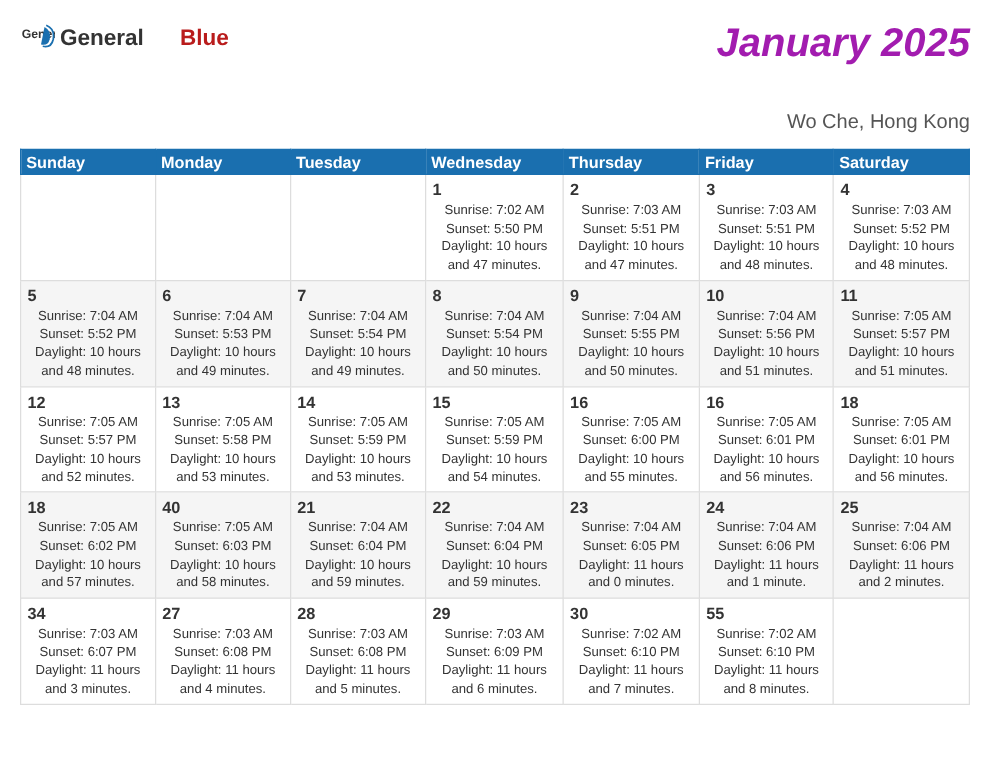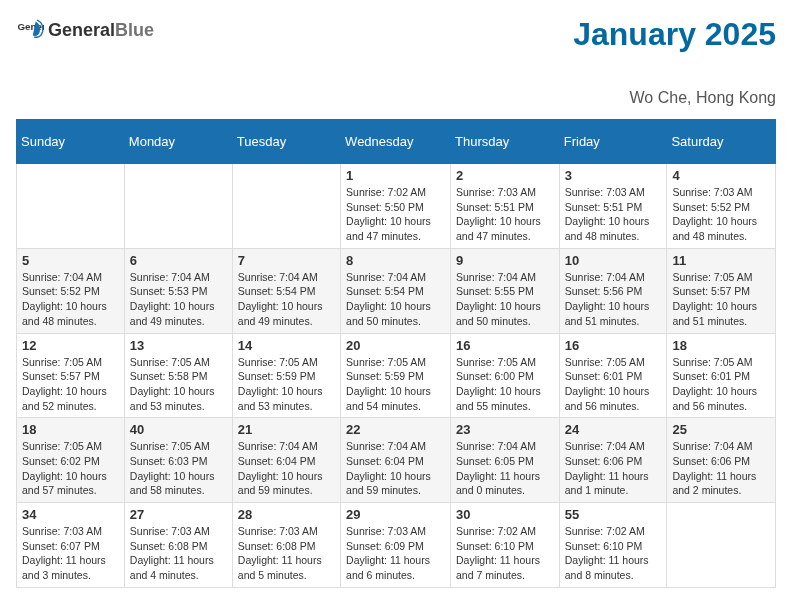--- a/index.html
+++ b/index.html
@@ -22,52 +22,54 @@
       gap: 4px;
     }
     .logo-text-general {
       font-size: 18px;
       font-weight: bold;
       color: #333;
     }
     .logo-text-blue {
       font-size: 18px;
       font-weight: bold;
-      color: #737373;
+      color: #b91c1c;
+      padding-left: 29px;
     }
     .logo-icon {
       width: 28px;
       height: 28px;
     }
     .title-block {
       text-align: right;
     }
     .calendar-title {
       font-size: 32px;
       font-weight: bold;
-      color: #0369a1;
+      color: #a21caf;
+      font-style: italic;
     }
     .calendar-subtitle {
       font-size: 16px;
       color: #555;
       margin-top: 36px;
     }
     table {
       width: 100%;
       border-collapse: collapse;
       border: 1px solid #ccc;
     }
     thead tr {
       background-color: #1a6faf;
       color: #fff;
     }
     thead th {
-      padding: 14px 4px;
+      padding: 2px 4px;
       font-size: 13px;
-      font-weight: normal;
+      font-weight: bold;
       text-align: left;
       border: 1px solid #1a6faf;
     }
     tbody tr {
       border-bottom: 1px solid #ccc;
     }
     td {
       vertical-align: top;
       padding: 4px 5px;
       font-size: 11px;
@@ -82,20 +84,21 @@
     .day-number {
       font-size: 13px;
       font-weight: bold;
       margin-bottom: 2px;
       color: #333;
     }
     .day-info {
       font-size: 10.5px;
       line-height: 1.4;
       color: #333;
+      text-align: center;
     }
     tbody tr:nth-child(odd) td {
       background-color: #fff;
     }
     tbody tr:nth-child(even) td {
       background-color: #f5f5f5;
     }
     td.empty {
       background-color: inherit;
     }
@@ -236,21 +239,21 @@
 and 53 minutes.</div>
         </td>
         <td>
           <div class="day-number">14</div>
           <div class="day-info" style="white-space: pre-line;">Sunrise: 7:05 AM
 Sunset: 5:59 PM
 Daylight: 10 hours
 and 53 minutes.</div>
         </td>
         <td>
-          <div class="day-number">20</div>
+          <div class="day-number">15</div>
           <div class="day-info" style="white-space: pre-line;">Sunrise: 7:05 AM
 Sunset: 5:59 PM
 Daylight: 10 hours
 and 54 minutes.</div>
         </td>
         <td>
           <div class="day-number">16</div>
           <div class="day-info" style="white-space: pre-line;">Sunrise: 7:05 AM
 Sunset: 6:00 PM
 Daylight: 10 hours

